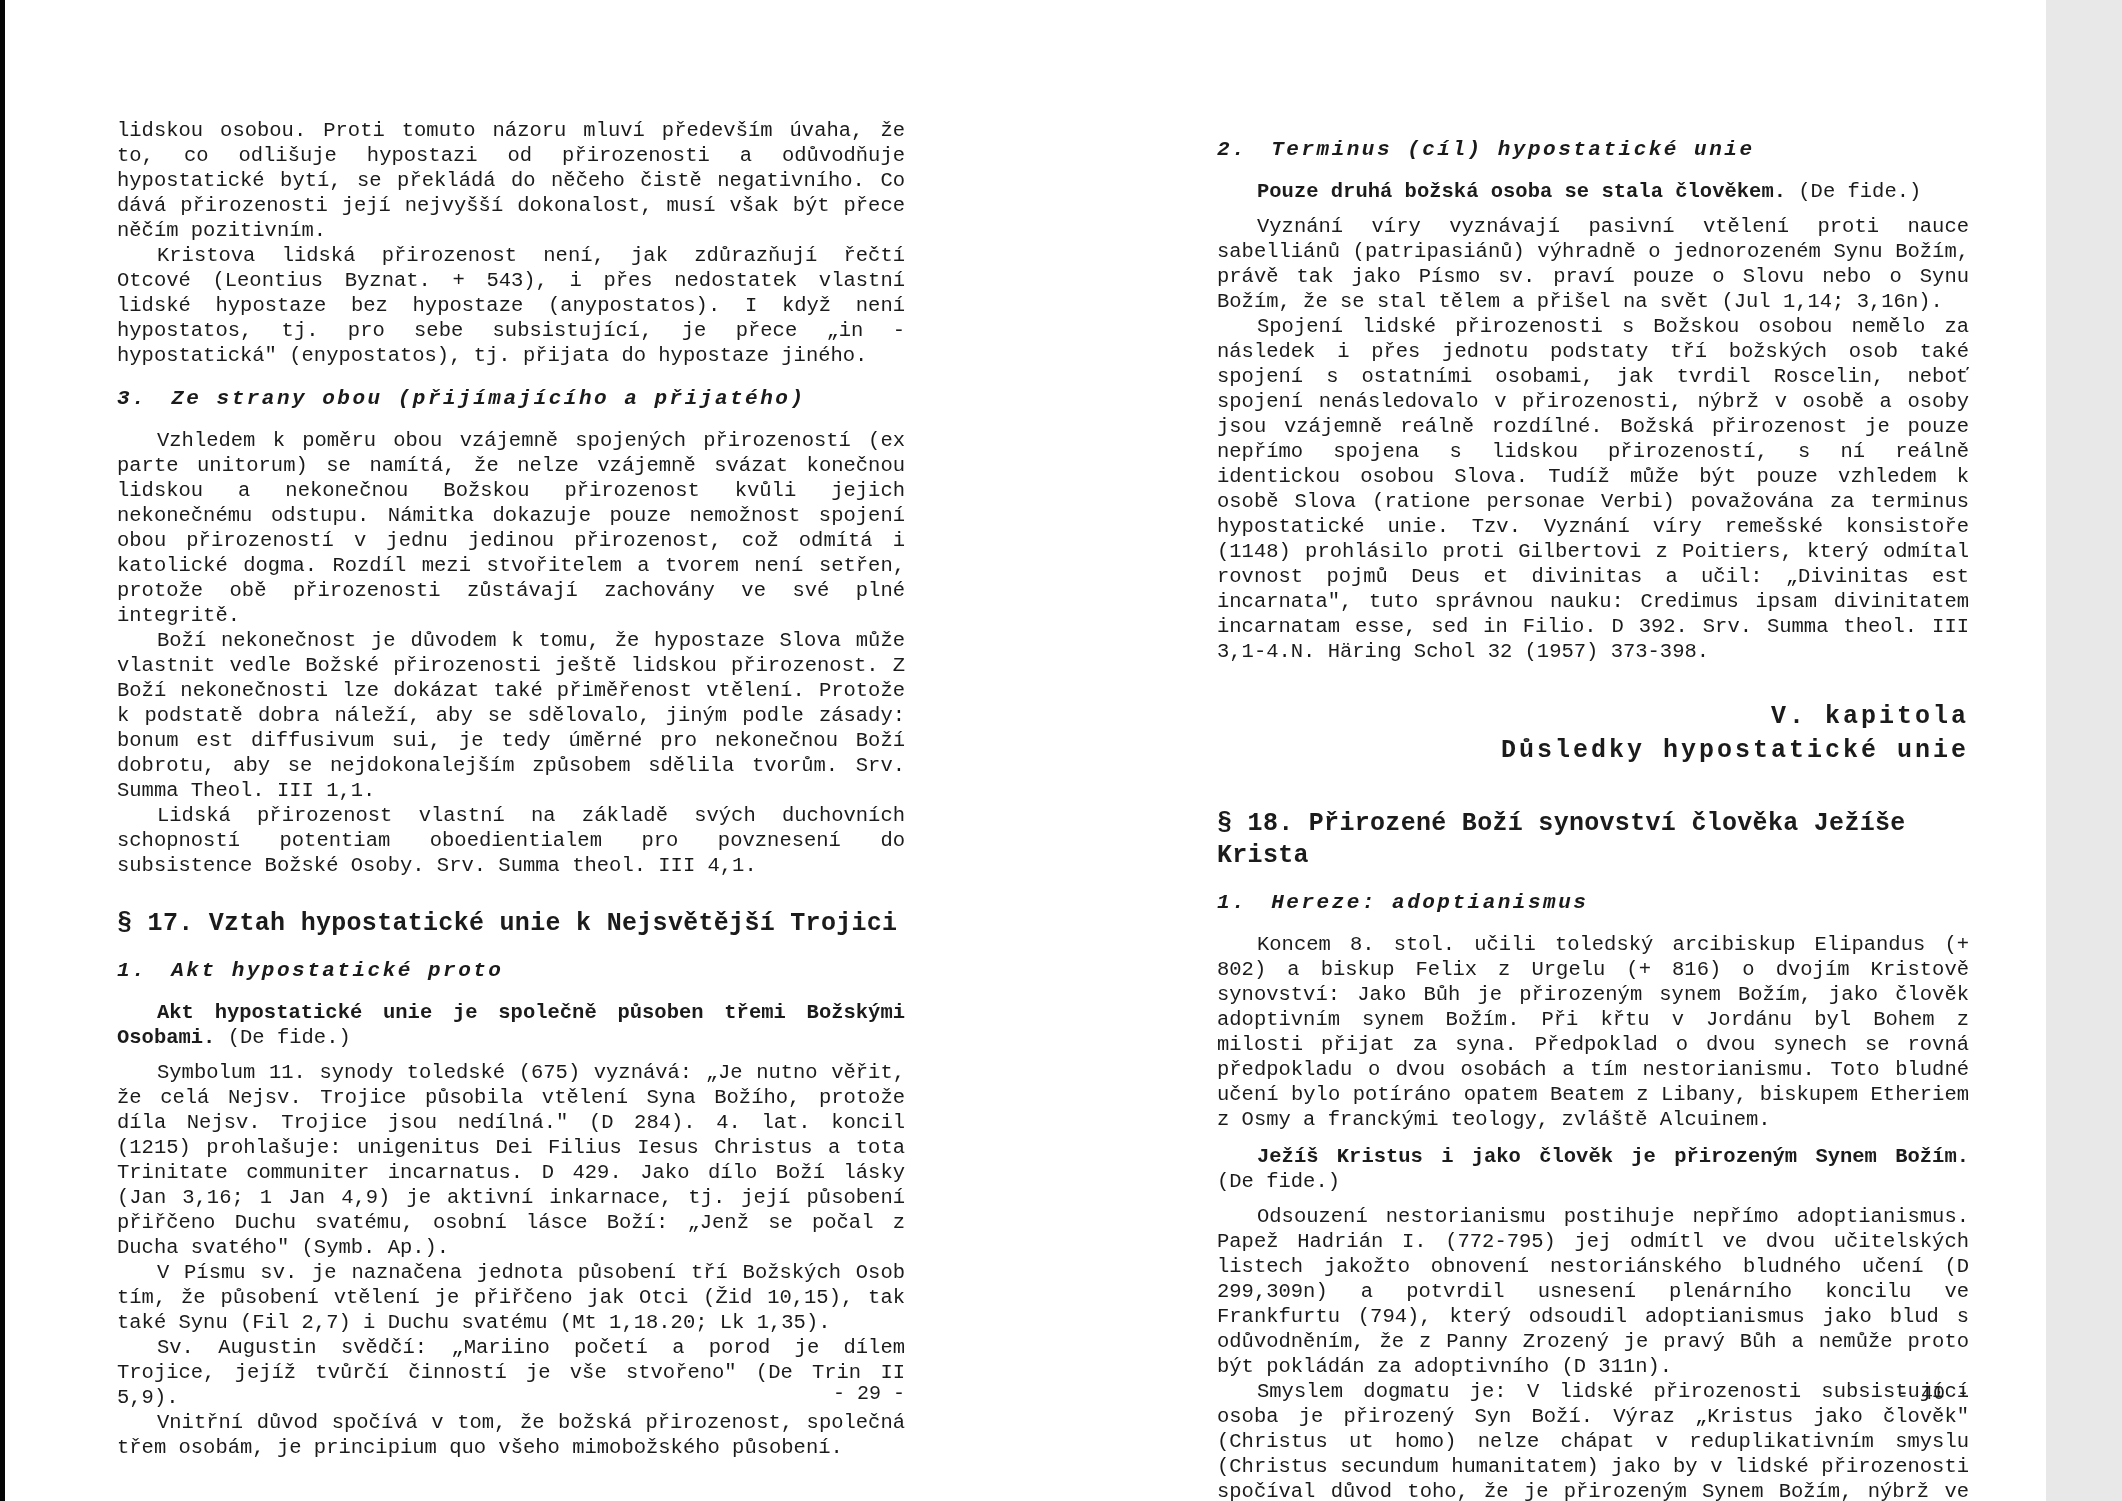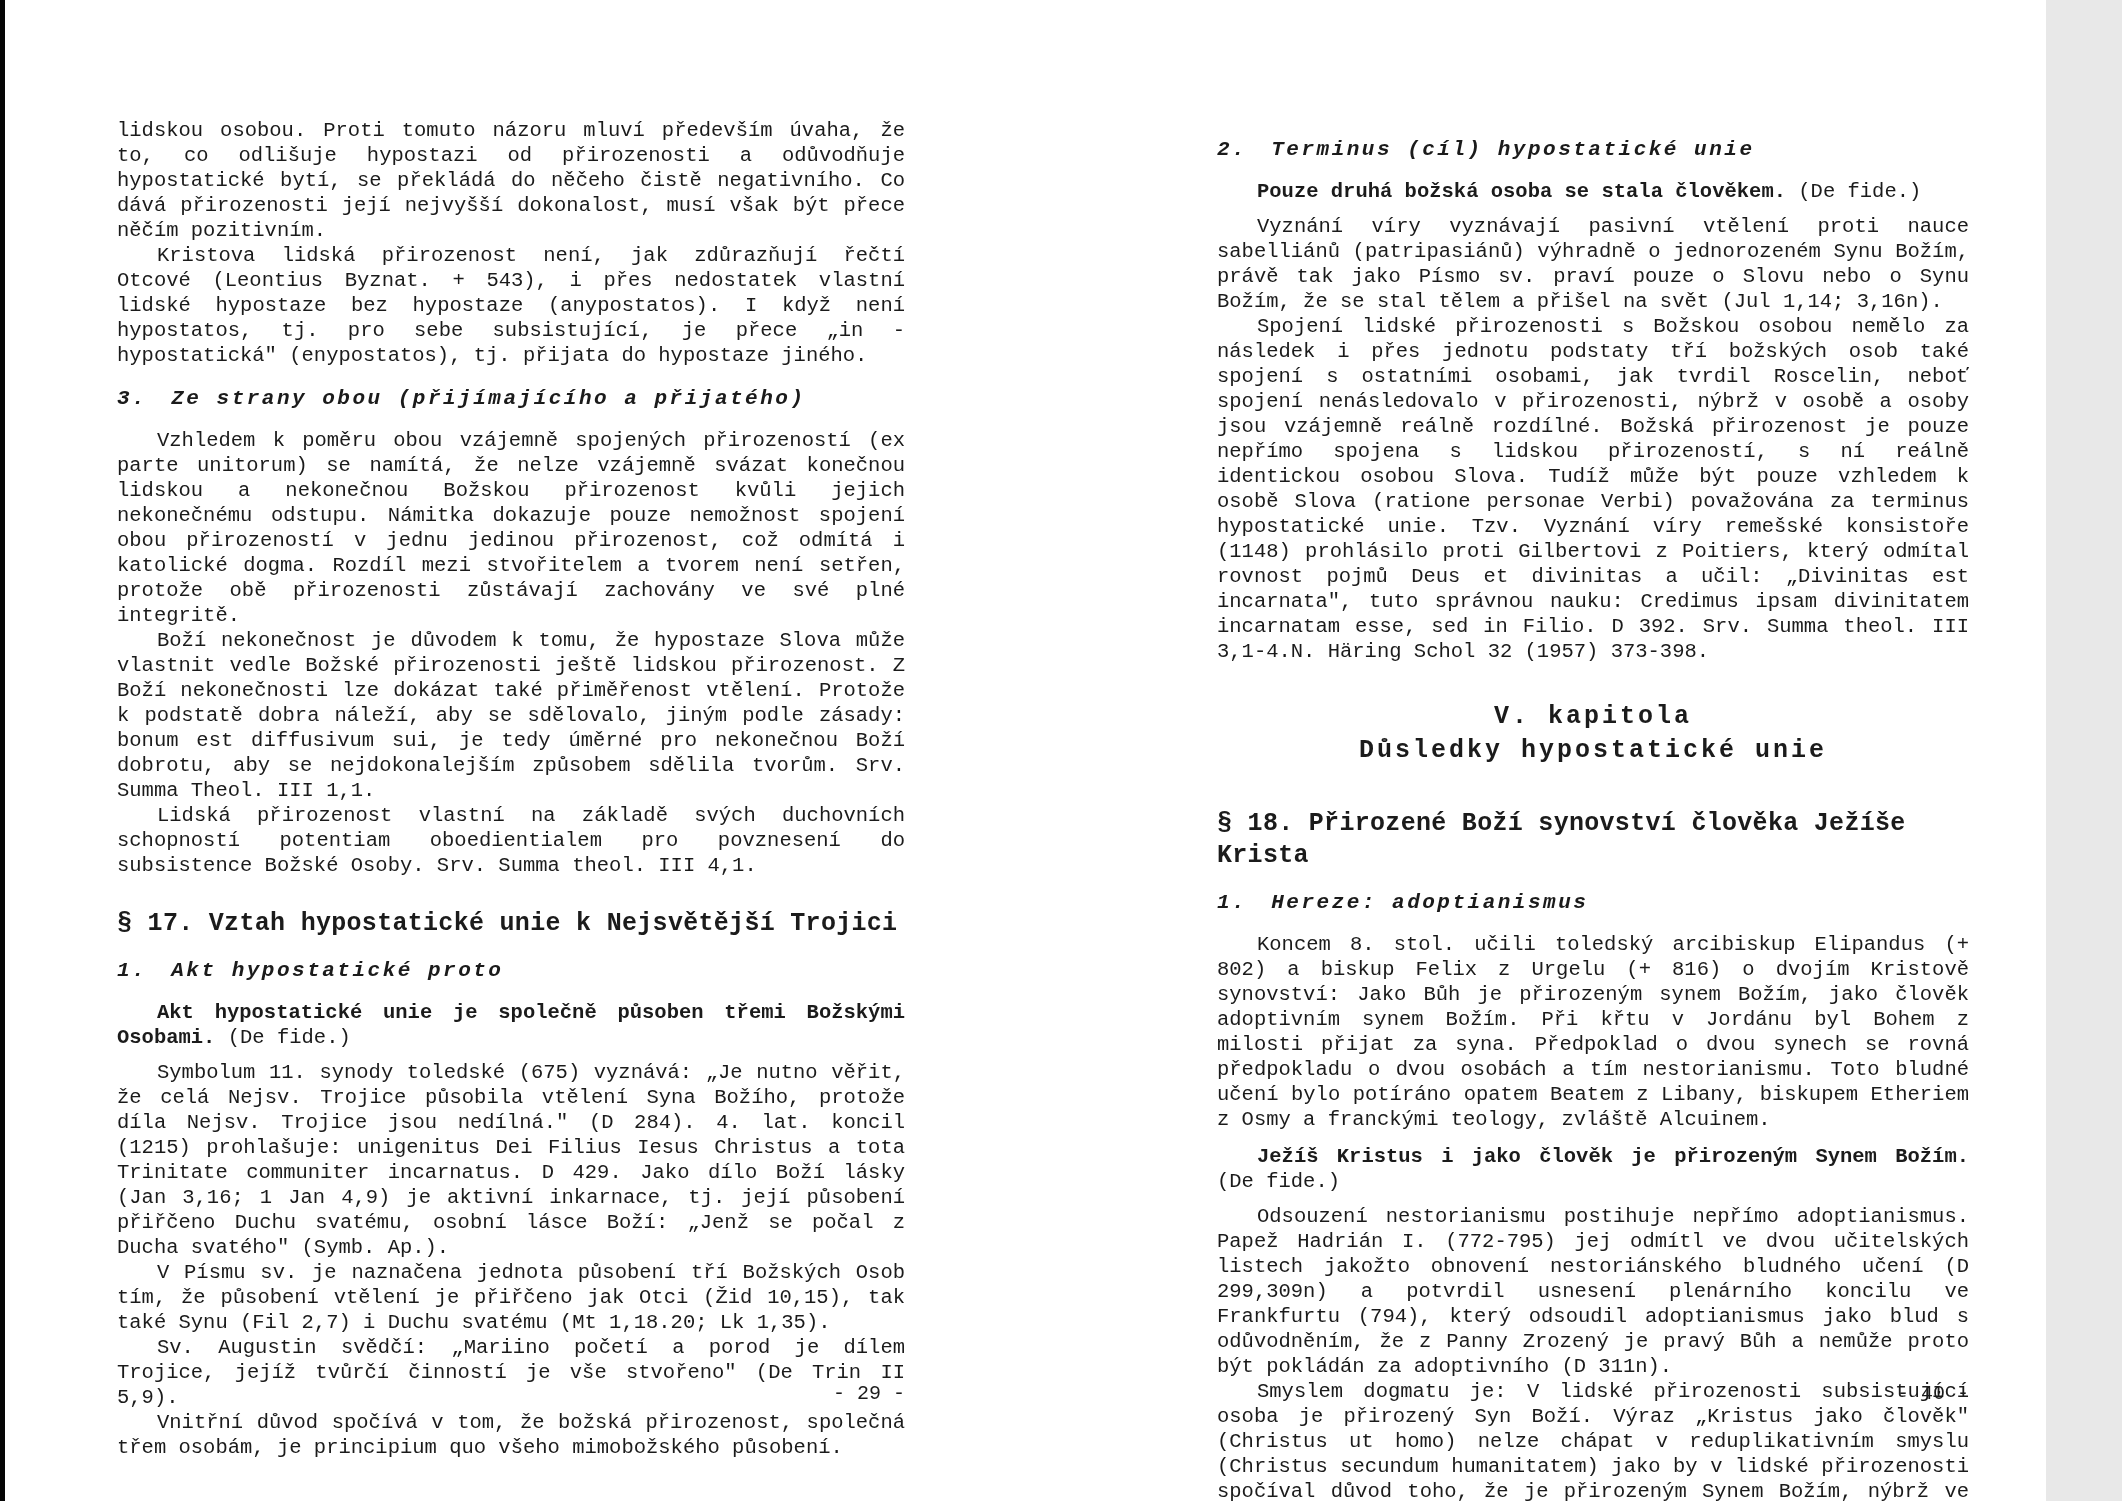--- a/index.html
+++ b/index.html
@@ -64,21 +64,21 @@
     margin: 30px 0 14px 0;
     font-size: 25px;
     line-height: 32px;
     font-weight: bold;
     letter-spacing: 0.3px;
   }
   h2.section-heading.s18 { margin-top: 40px; }
 
   .chapter-heading {
     margin: 36px 0 0 0;
-    text-align: center;
+    text-align: right;
     font-weight: bold;
     font-size: 25px;
     line-height: 34px;
     letter-spacing: 3px;
   }
 
   .footer {
     position: absolute;
     top: 1382px;
     font-size: 20px;

